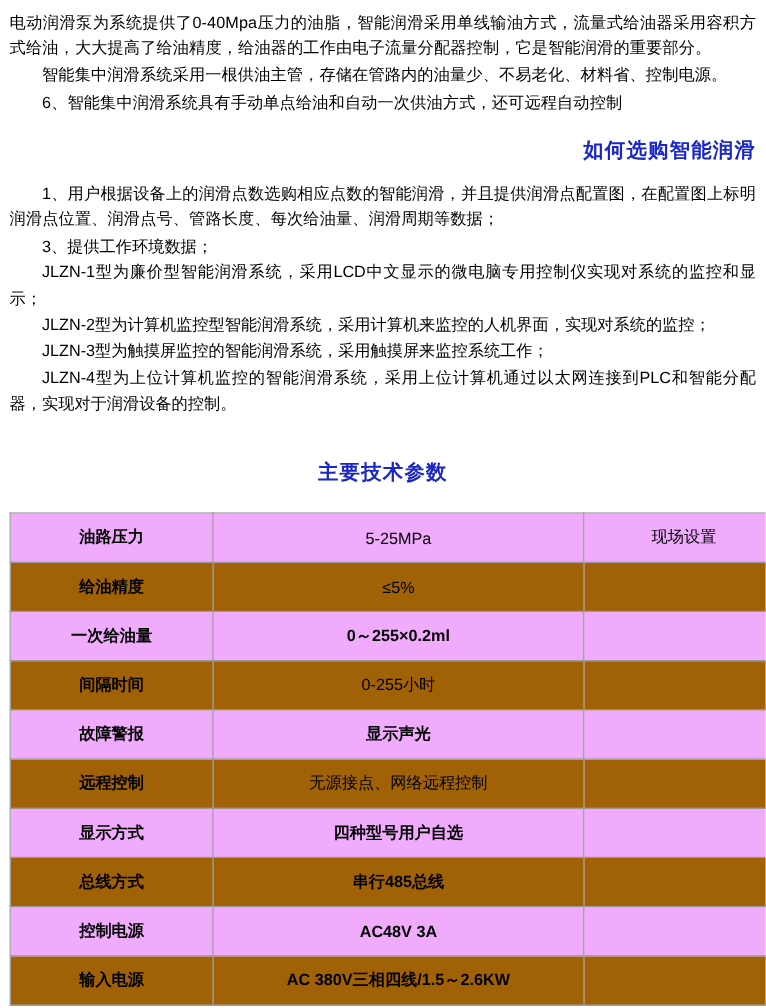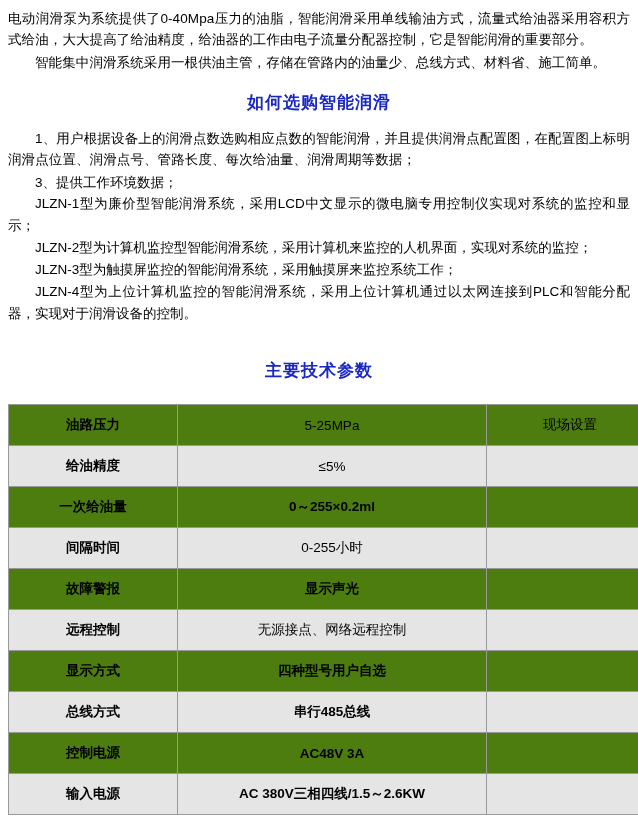--- a/index.html
+++ b/index.html
@@ -31,21 +31,21 @@
   .indent {
     text-indent: 27px;
   }
   .section-title {
     text-align: center;
     color: #1a27c4;
     font-weight: bold;
     font-size: 17px;
     letter-spacing: 1px;
   }
-  .title-1 { margin: 18px 0 14px 0; }
+  .title-1 { margin: 18px 0 14px 0; text-align: right; }
   .title-2 { margin: 34px 0 22px 0; }
   .list-line {
     font-size: 13.5px;
     line-height: 21px;
     margin: 0;
     text-indent: 27px;
   }
   .model-line {
     font-size: 13.5px;
     line-height: 22px;
@@ -63,31 +63,32 @@
     border: 1px solid #9a9a9a;
     height: 40px;
     font-size: 13.5px;
     text-align: center;
     vertical-align: middle;
     padding: 0 4px;
   }
   .col-a { width: 160px; }
   .col-b { width: 300px; }
   .col-c { width: 158px; }
-  tr.tint td { background: #4d7c0f; }
-  tr.plain td { background: #e5e5e5; }
+  tr.tint td { background: #f0abfc; }
+  tr.plain td { background: #a16207; }
   .bold { font-weight: bold; }
 </style>
 </head>
 <body>
 
 <div class="page">
 
   <p class="para">电动润滑泵为系统提供了0-40Mpa压力的油脂，智能润滑采用单线输油方式，流量式给油器采用容积方式给油，大大提高了给油精度，给油器的工作由电子流量分配器控制，它是智能润滑的重要部分。</p>
-  <p class="para indent">智能集中润滑系统采用一根供油主管，存储在管路内的油量少、总线方式、材料省、施工简单。</p>
+  <p class="para indent">智能集中润滑系统采用一根供油主管，存储在管路内的油量少、不易老化、材料省、控制电源。</p>
+  <p class="para indent">6、智能集中润滑系统具有手动单点给油和自动一次供油方式，还可远程自动控制</p>
 
   <div class="section-title title-1">如何选购智能润滑</div>
 
   <p class="para indent">1、用户根据设备上的润滑点数选购相应点数的智能润滑，并且提供润滑点配置图，在配置图上标明润滑点位置、润滑点号、管路长度、每次给油量、润滑周期等数据；</p>
   <p class="list-line">3、提供工作环境数据；</p>
 
   <p class="model-line">JLZN-1型为廉价型智能润滑系统，采用LCD中文显示的微电脑专用控制仪实现对系统的监控和显示；</p>
   <p class="model-line">JLZN-2型为计算机监控型智能润滑系统，采用计算机来监控的人机界面，实现对系统的监控；</p>
   <p class="model-line">JLZN-3型为触摸屏监控的智能润滑系统，采用触摸屏来监控系统工作；</p>
   <p class="model-line">JLZN-4型为上位计算机监控的智能润滑系统，采用上位计算机通过以太网连接到PLC和智能分配器，实现对于润滑设备的控制。</p>

